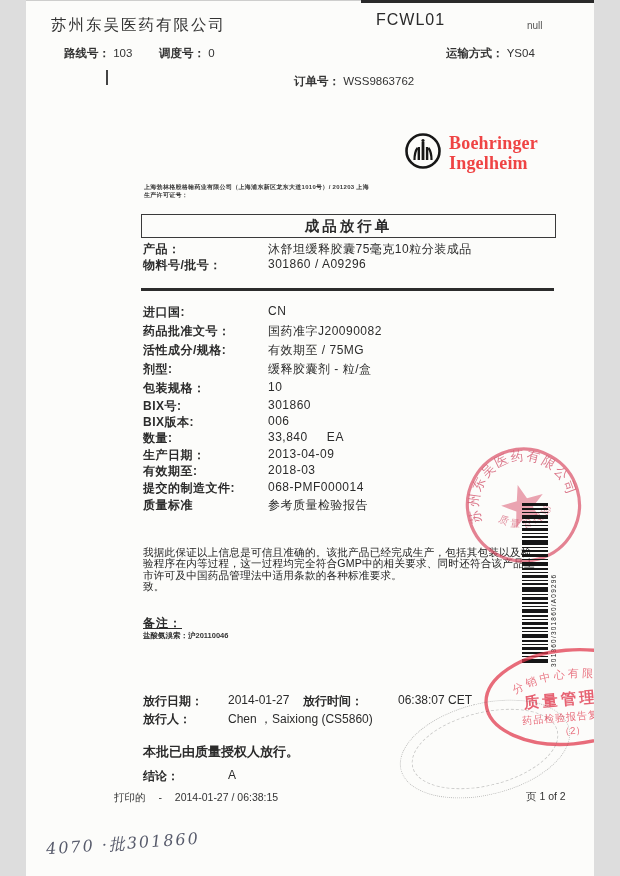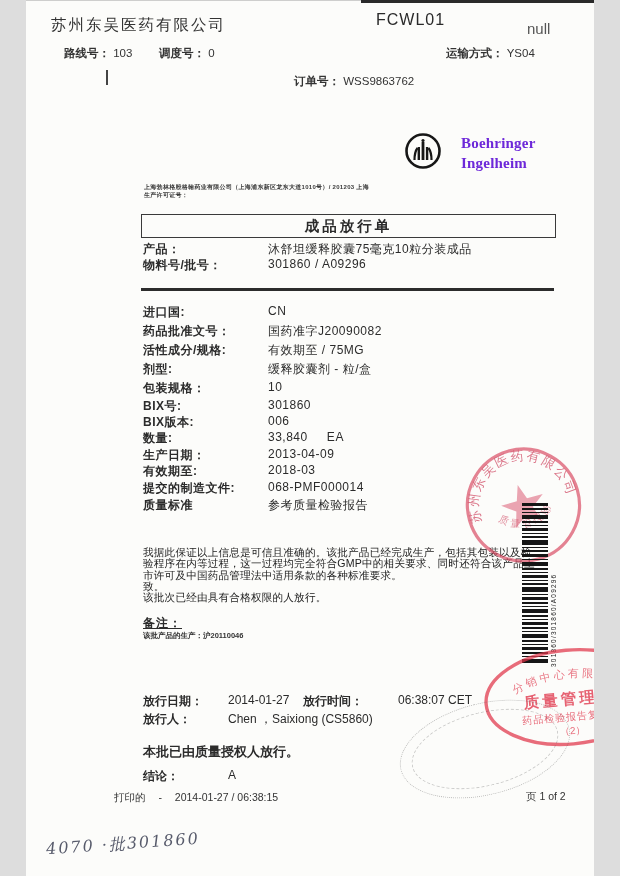--- a/index.html
+++ b/index.html
@@ -18,25 +18,25 @@
   .hr-thick{height:3px; background:#2c2c2c;}
   .topline{height:3px; background:#2a2a2a;}
   .topline-faint{height:1px; background:rgba(0,0,0,.18);}
   .title-box{
     left:115px; top:214px; width:413px; height:22px;
     border:1.5px solid #3a3a3a; display:flex; align-items:center; justify-content:center;
     font-size:14.5px; font-weight:600; letter-spacing:3px;
   }
   .company{left:25px; top:15px; font-size:15.5px; letter-spacing:2px; color:#333;}
   .doccode{left:350px; top:11px; font-size:16px; letter-spacing:1px; color:#2a2a2a;}
-  .nulltxt{left:495px; top:20px; font-size:15px; color:#555;padding-left:6px;}
+  .nulltxt{left:495px; top:20px; font-size:10px; color:#555;padding-left:6px;}
   .meta{top:46px; font-size:11.5px; white-space:nowrap; color:#333;}
   .logo{left:378px; top:132px; display:flex; align-items:center; gap:7px;}
   .logo-text{font-family:"Liberation Serif","DejaVu Serif",serif; font-weight:700;
-    font-size:15px; line-height:20px; color:#6d28d9; letter-spacing:.2px;margin-left:12px;}
+    font-size:18px; line-height:20px; color:#ef4444; letter-spacing:.2px;}
   .addr{left:118px; top:183px; font-size:6px; line-height:8px; color:#3a3a3a;
     font-weight:700; letter-spacing:.3px;}
   .para{left:117px; top:547px; width:398px; font-size:10.6px; line-height:11.3px;
     letter-spacing:.2px; color:#222;}
   .remark{left:117px; top:615px; font-size:12px; font-weight:700; text-decoration:underline; letter-spacing:1px;}
   .license{left:117px; top:631px; font-size:7.5px; font-weight:700; color:#333;}
   .rel-row{left:117px; font-size:12px; white-space:nowrap;}
   .rel-note{left:117px; top:743px; font-size:13px; font-weight:700;}
   .print-row{left:88px; top:791px; font-size:10.5px; color:#333; white-space:nowrap;}
   .pagenum{left:500px; top:790px; font-size:10.5px; color:#333;}
@@ -177,25 +177,24 @@
   <div class="abs row" style="left:117px; top:497px;">
     <span class="lbl">质量标准</span>
     <span class="val">参考质量检验报告</span>
   </div>
 
   <div class="abs para">
     <div>我据此保证以上信息是可信且准确的。该批产品已经完成生产，包括其包装以及检</div>
     <div>验程序在内等过程，这一过程均完全符合GMP中的相关要求、同时还符合该产品上</div>
     <div>市许可及中国药品管理法中适用条款的各种标准要求。</div>
     <div>致。</div>
-    <div>该批次已经由具有合格权限的人放行。</div>
   </div>
 
   <div class="abs remark">备注：</div>
-  <div class="abs license">该批产品的生产：沪20110046</div>
+  <div class="abs license">盐酸氨溴索：沪20110046</div>
 
   <div class="abs rel-row" style="top:693px;">
     <span class="lbl">放行日期：</span>
     <span style="position:absolute;left:85px;">2014-01-27</span>
     <span class="lbl" style="position:absolute;left:160px;">放行时间：</span>
     <span style="position:absolute;left:255px;">06:38:07  CET</span>
   </div>
   <div class="abs rel-row" style="top:711px;">
     <span class="lbl">放行人：</span>
     <span style="position:absolute;left:85px;">Chen ，Saixiong  (CS5860)</span>

